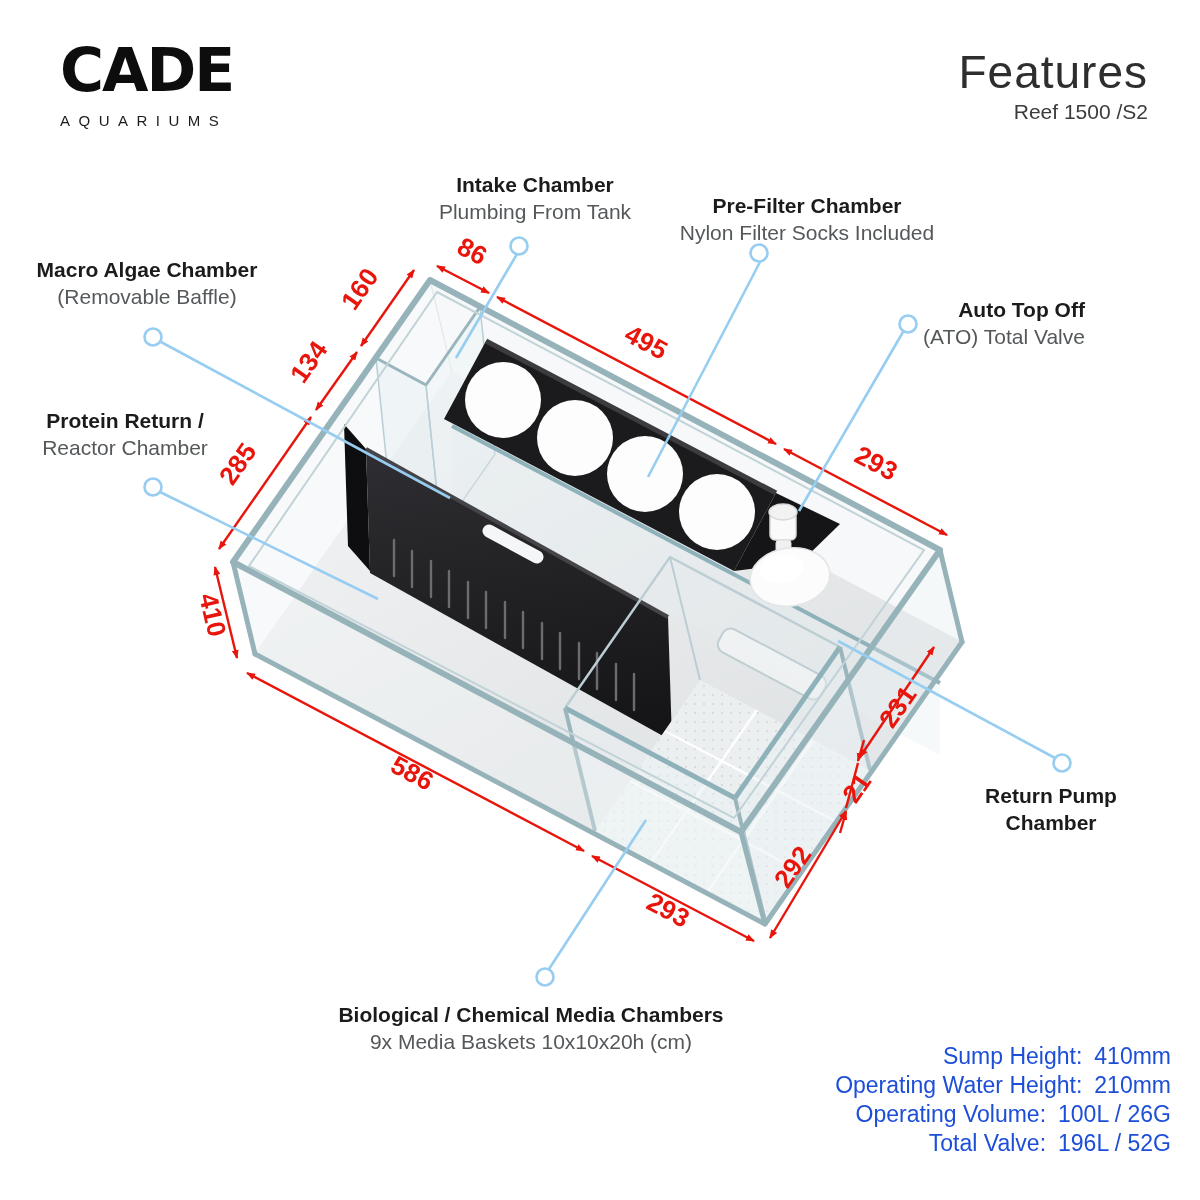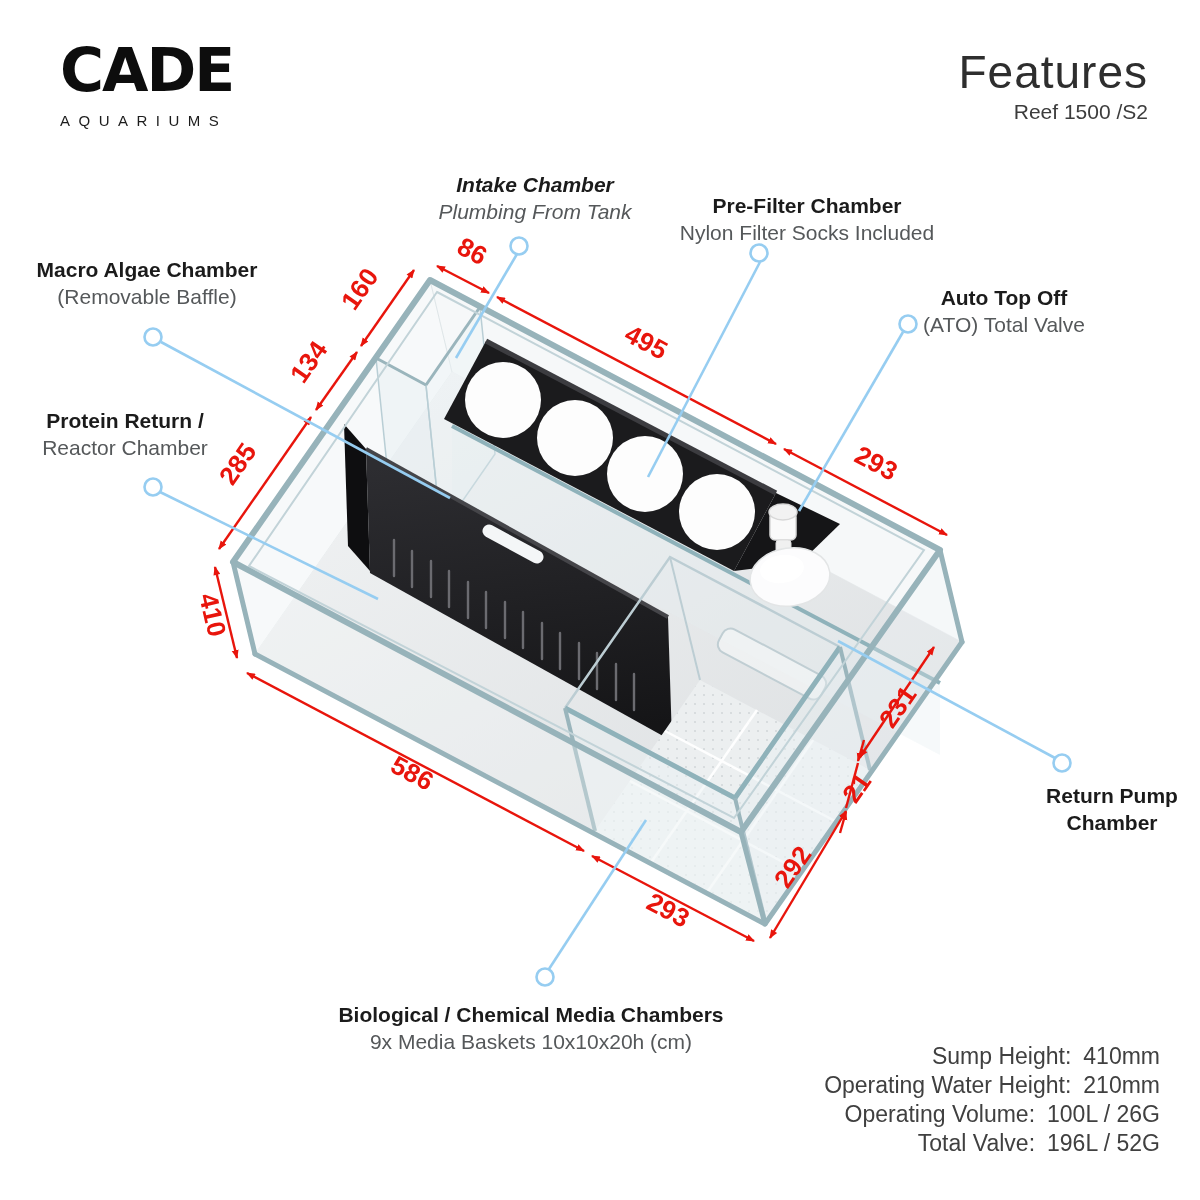--- a/index.html
+++ b/index.html
@@ -16,21 +16,21 @@
   .features{position:absolute;right:52px;top:48px;text-align:right;color:#2e2e2e;}
   .features .title{font-size:46px;font-weight:300;letter-spacing:1px;line-height:48px;}
   .features .model{font-size:21px;color:#3c3c3c;margin-top:4px;}
 
   
   .callout{position:absolute;text-align:center;transform:translateX(-50%);white-space:nowrap;}
   .callout .t{font-size:21px;font-weight:700;color:#1b1b1b;line-height:27px;}
   .callout .s{font-size:21px;font-weight:400;color:#55585a;line-height:27px;}
 
   
-  .specs{position:absolute;right:40px;top:1042px;text-align:center;color:#404040;}
+  .specs{position:absolute;right:29px;top:1042px;text-align:center;color:#1d4ed8;}
   .spec-row{font-size:23px;line-height:29px;display:flex;justify-content:flex-end;gap:12px;}
 
   
   .dim{font-size:26px;font-weight:bold;fill:#e8150c;font-family:"Liberation Sans",sans-serif;}
   .redline{stroke:#e8150c;stroke-width:2.4;fill:none;}
   .leadline{stroke:#96cdf1;stroke-width:2.6;fill:none;}
   .leaddot{fill:#ffffff;stroke:#96cdf1;stroke-width:2.6;}
   .rim{stroke:#97b3ba;fill:none;stroke-linejoin:round;stroke-linecap:round;}
   .rimthin{stroke:#c2d3d8;fill:none;}
 </style>
@@ -219,41 +219,41 @@
 
   <div class="logo">
     <div class="word">CADE</div>
     <div class="sub">AQUARIUMS</div>
   </div>
   <div class="features">
     <div class="title">Features</div>
     <div class="model">Reef 1500 /S2</div>
   </div>
 
-  <div class="callout" style="left:535px;top:171px;font-style:italic;">
+  <div class="callout" style="left:535px;top:171px;">
     <div class="t">Intake Chamber</div>
     <div class="s">Plumbing From Tank</div>
   </div>
   <div class="callout" style="left:807px;top:192px;">
     <div class="t">Pre-Filter Chamber</div>
     <div class="s">Nylon Filter Socks Included</div>
   </div>
   <div class="callout" style="left:147px;top:256px;text-align:center;">
     <div class="t">Macro Algae Chamber</div>
     <div class="s">(Removable Baffle)</div>
   </div>
-  <div class="callout" style="left:1004px;top:284px;">
+  <div class="callout" style="left:1004px;top:296px;text-align:right;">
     <div class="t">Auto Top Off</div>
     <div class="s">(ATO) Total Valve</div>
   </div>
   <div class="callout" style="left:125px;top:407px;">
     <div class="t">Protein Return /</div>
     <div class="s">Reactor Chamber</div>
   </div>
-  <div class="callout" style="left:1112px;top:782px;">
+  <div class="callout" style="left:1051px;top:782px;">
     <div class="t">Return Pump</div>
     <div class="t">Chamber</div>
   </div>
   <div class="callout" style="left:531px;top:1001px;">
     <div class="t">Biological / Chemical Media Chambers</div>
     <div class="s">9x Media Baskets 10x10x20h (cm)</div>
   </div>
 
   <div class="specs">
     <div class="spec-row">

